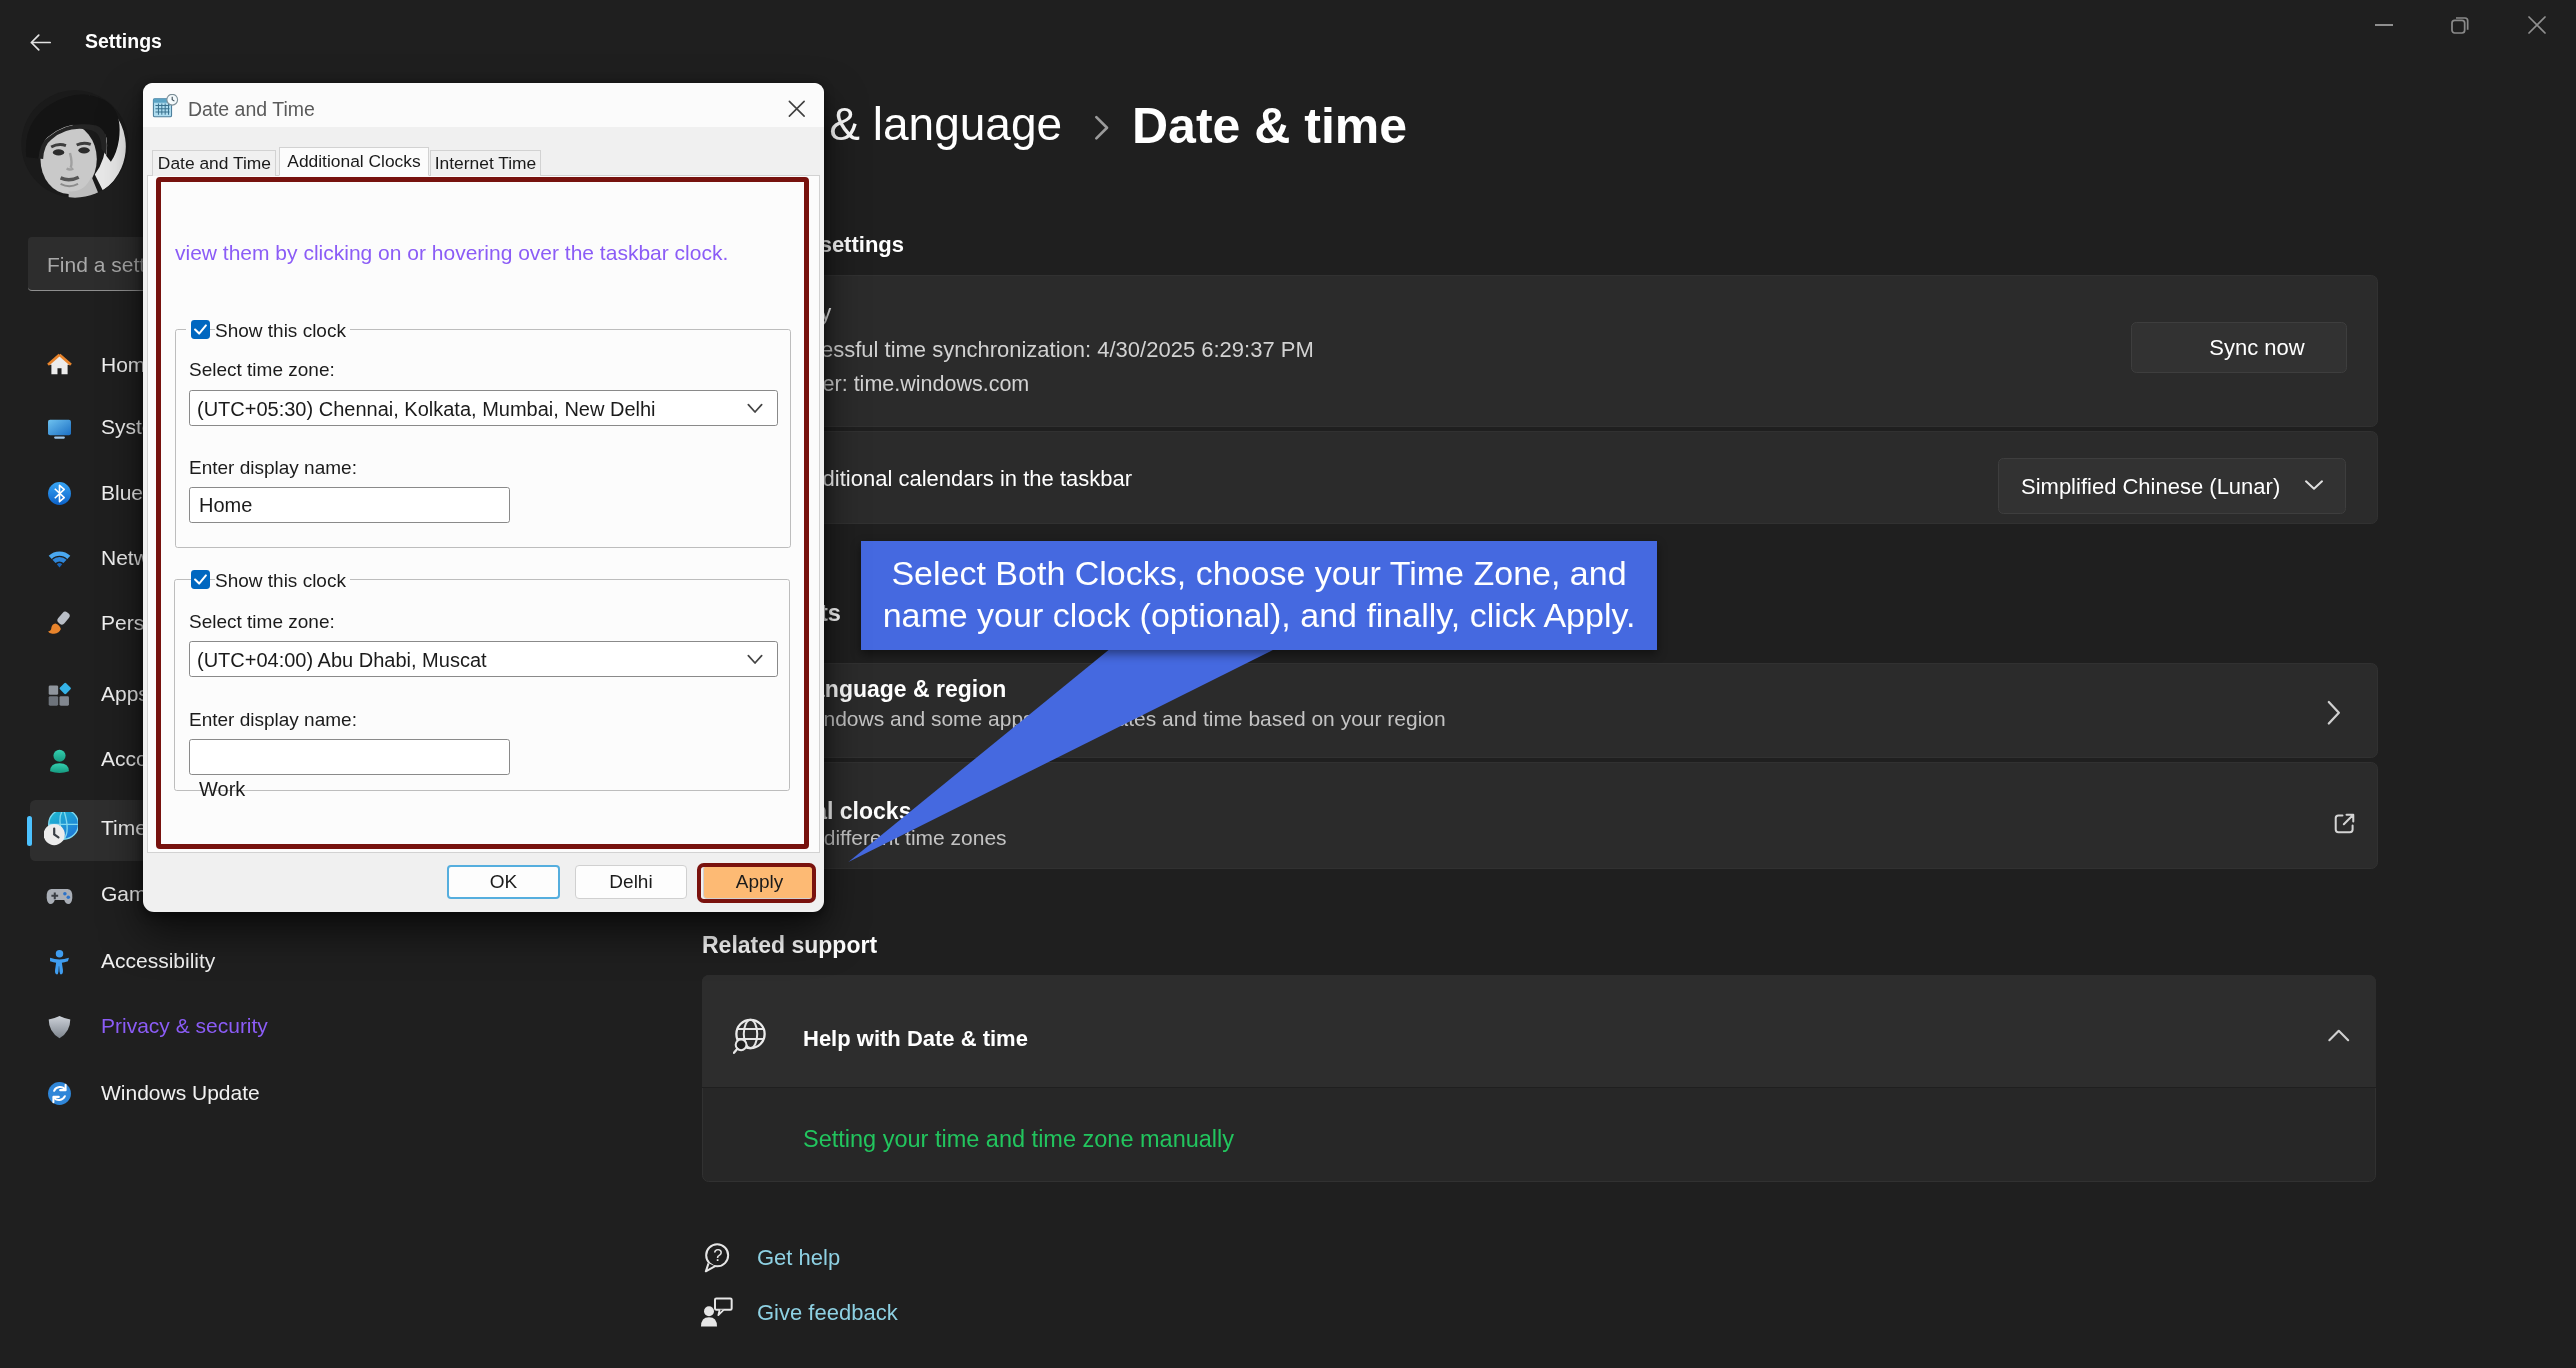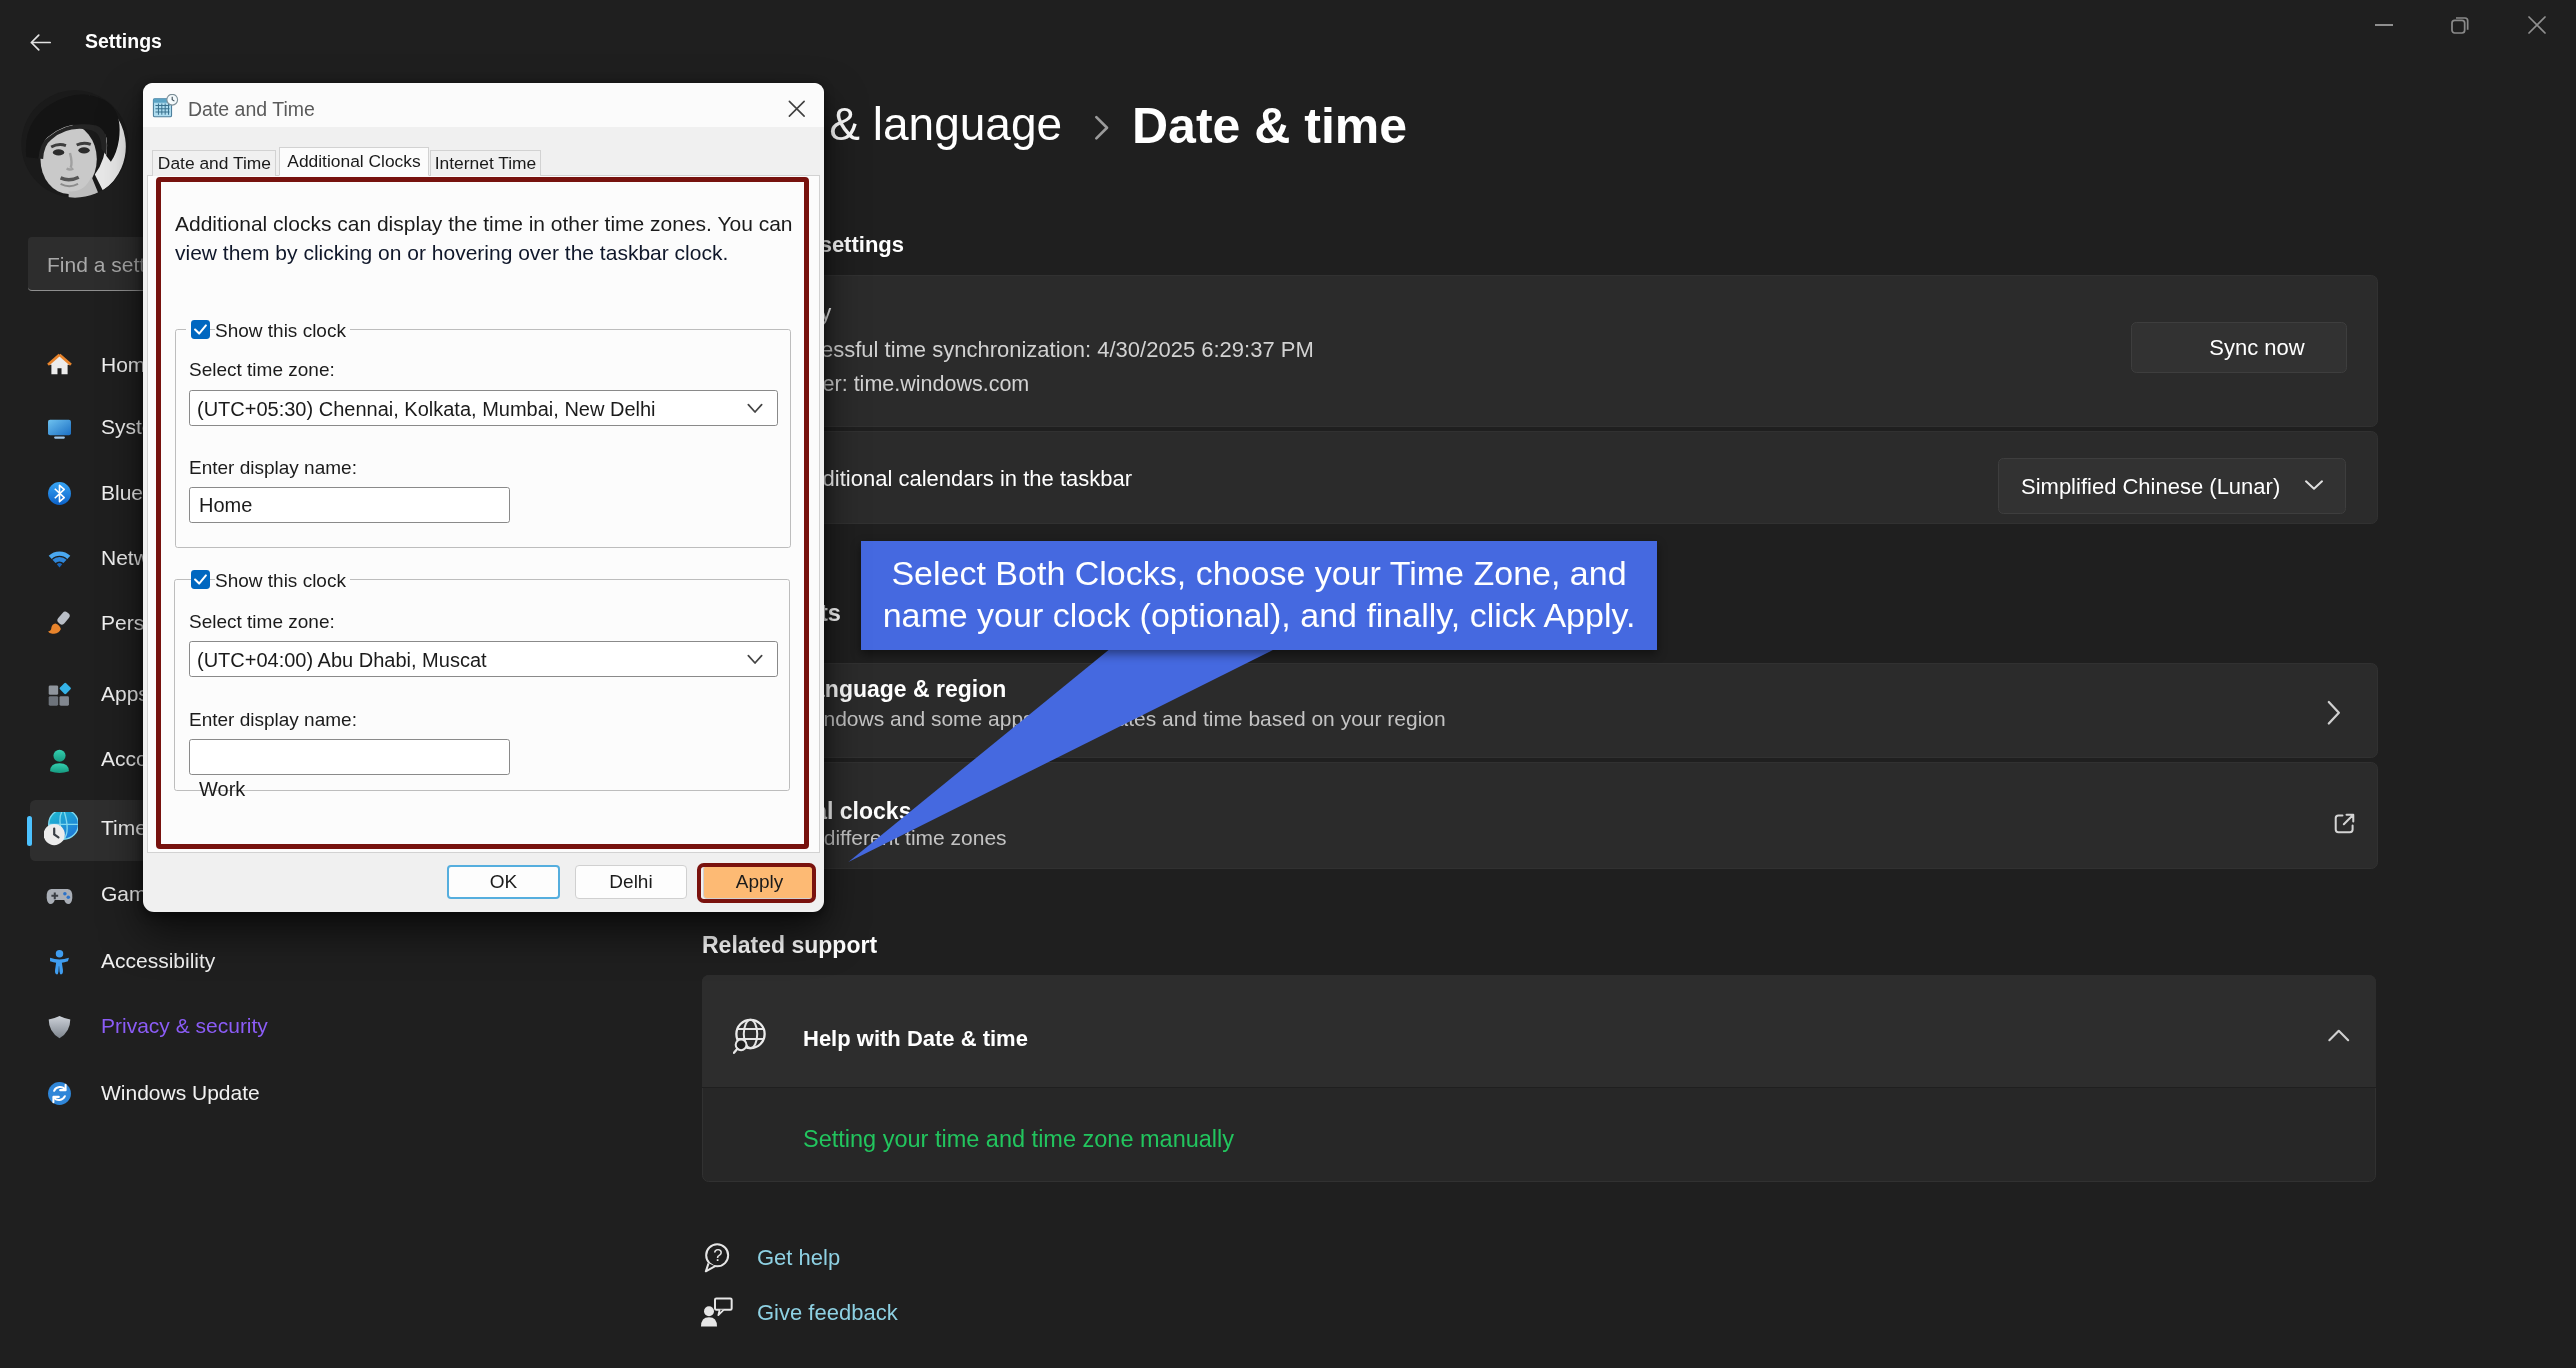--- a/index.html
+++ b/index.html
@@ -249,22 +249,21 @@
   </svg>
 
   <div class="abs" style="left:4px;top:92px;width:673px;height:678px;background:#fcfcfc;border:0.7px solid #d2d2d2;"></div>
 
   <div class="abs" style="left:9.4px;top:67px;width:124px;height:25.5px;background:#f0f0f0;border:0.7px solid #d2d2d2;border-bottom:none;font-size:17.4px;color:#1a1a1a;text-align:center;line-height:25.5px;">Date and Time</div>
   <div class="abs" style="left:136px;top:64px;width:150px;height:29px;background:#fcfcfc;border:0.7px solid #d2d2d2;border-bottom:0.7px solid #fcfcfc;font-size:17.4px;color:#1a1a1a;text-align:center;line-height:27px;z-index:2;">Additional Clocks</div>
   <div class="abs" style="left:287px;top:67px;width:111px;height:25.5px;background:#f0f0f0;border:0.7px solid #d2d2d2;border-bottom:none;font-size:17.4px;color:#1a1a1a;text-align:center;line-height:25.5px;">Internet Time</div>
 
   <div class="abs" style="left:12.7px;top:94px;width:653px;height:672px;border:5.4px solid #77120e;border-radius:4px;z-index:3;"></div>
 
-  <div class="abs" style="left:32px;top:129px;font-size:21px;color:#1b1b1b;white-space:nowrap;">Additional clocks can display the time in other time zones. You can</div>
-  <div class="abs" style="left:32px;top:158px;font-size:21px;color:#0f172a;white-space:nowrap;">view them by clicking on or hovering over the taskbar clock.</div>
+  <div class="abs" style="left:32px;top:158px;font-size:21px;color:#8b5cf6;white-space:nowrap;">view them by clicking on or hovering over the taskbar clock.</div>
 
   <div class="abs" style="left:32px;top:246px;width:616px;height:219px;border:1.3px solid #bdbdbd;border-radius:2.7px;"></div>
   <div class="abs" style="left:43px;top:234px;background:#fcfcfc;padding:0 5.4px;height:23px;"></div>
   <div class="abs" style="left:48px;top:237px;width:19px;height:19px;background:#0067c0;border-radius:3.4px;"></div>
   <svg class="abs" style="left:48px;top:237px;" width="19" height="19" viewBox="0 0 28 28">
       <path d="M6 14 L12 20 L22 8" stroke="#fff" stroke-width="3" fill="none" stroke-linecap="round" stroke-linejoin="round"></path>
     </svg>
   <div class="abs" style="left:72px;top:237px;font-size:19px;color:#1b1b1b;background:#fcfcfc;padding:0 4px 0 0;">Show this clock</div>
 
   <div class="abs" style="left:46px;top:276px;font-size:19px;color:#1b1b1b;">Select time zone:</div>

